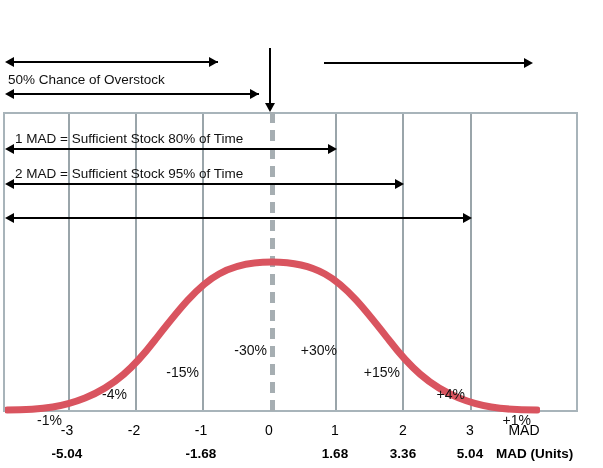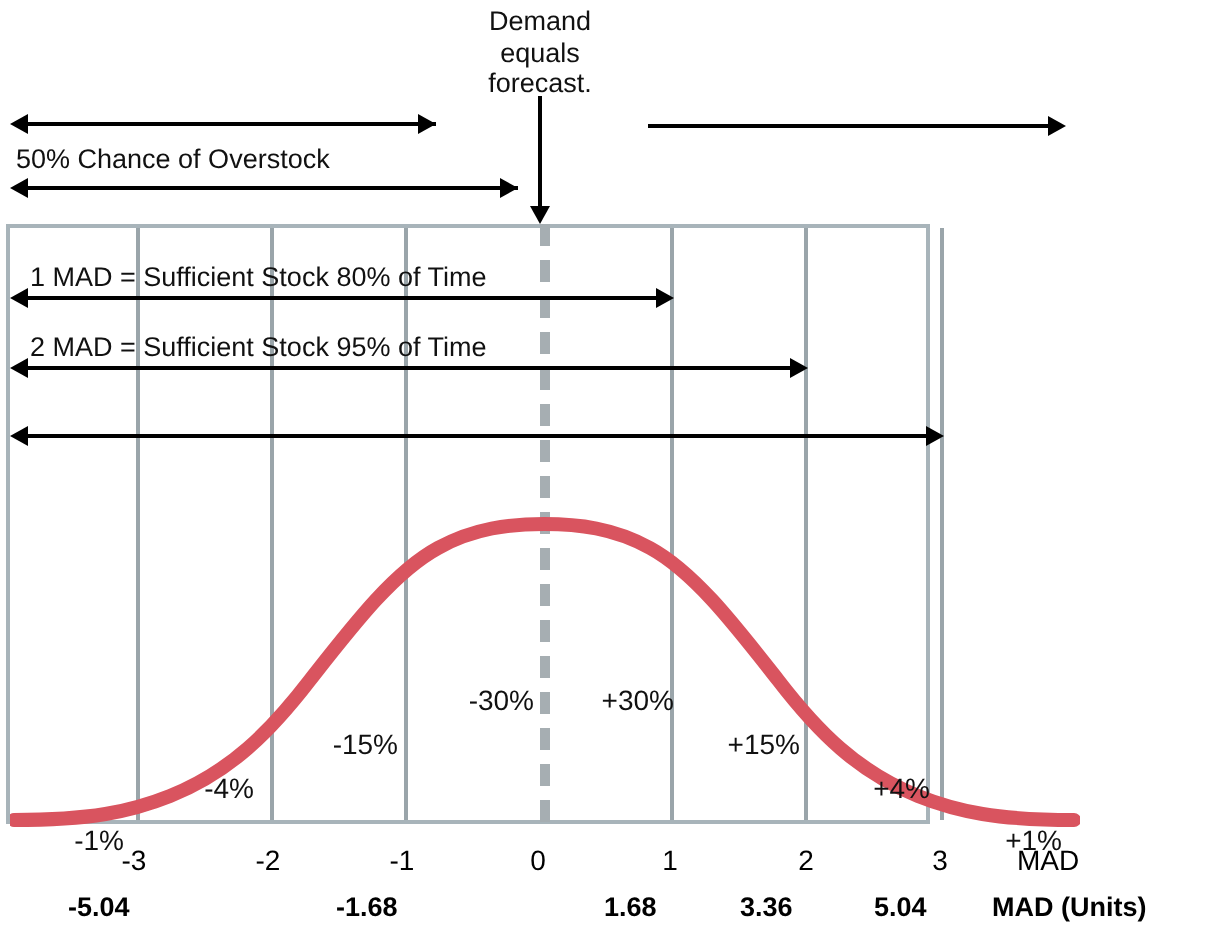--- a/index.html
+++ b/index.html
@@ -67,21 +67,21 @@
   .ah-down {
     border-left: 5px solid transparent;
     border-right: 5px solid transparent;
     border-top: 9px solid #000;
   }
 
   
   #plot {
     position: absolute;
     left: 3px; top: 112px;
-    width: 462px; height: 300px;
+    width: 575px; height: 300px;
     border: 2px solid #a8b4ba;
     box-sizing: border-box;
     background: #ffffff;
   }
   .gridline {
     position: absolute;
     top: 0; bottom: 0;
     width: 2px;
     background: #9aa5aa;
   }
@@ -119,35 +119,32 @@
     position: absolute;
     font-size: 14px;
     text-align: center;
     white-space: pre;
     color: #000;
   }
   .tick2 {
     position: absolute;
     font-size: 13.5px;
     font-weight: bold;
-    text-align: left;
+    text-align: center;
     white-space: pre;
     color: #000;
   }
   svg { display: block; }
 </style>
 </head>
 <body>
 
 <div id="canvas">
 
 
-  <div class="txt" id="ann-center">Demand
-equals
-forecast.</div>
 
 
   <div class="txt" id="lbl-overstock">50% Chance of Overstock</div>
 
   <div>
     <div class="arrow-line" style="left:14px; top:61px; width:204px;"></div>
     <div class="arrow-head ah-left" style="left:5px; top:57px;"></div>
     <div class="arrow-head ah-right" style="left:209px; top:57px;"></div>
   </div>
 

